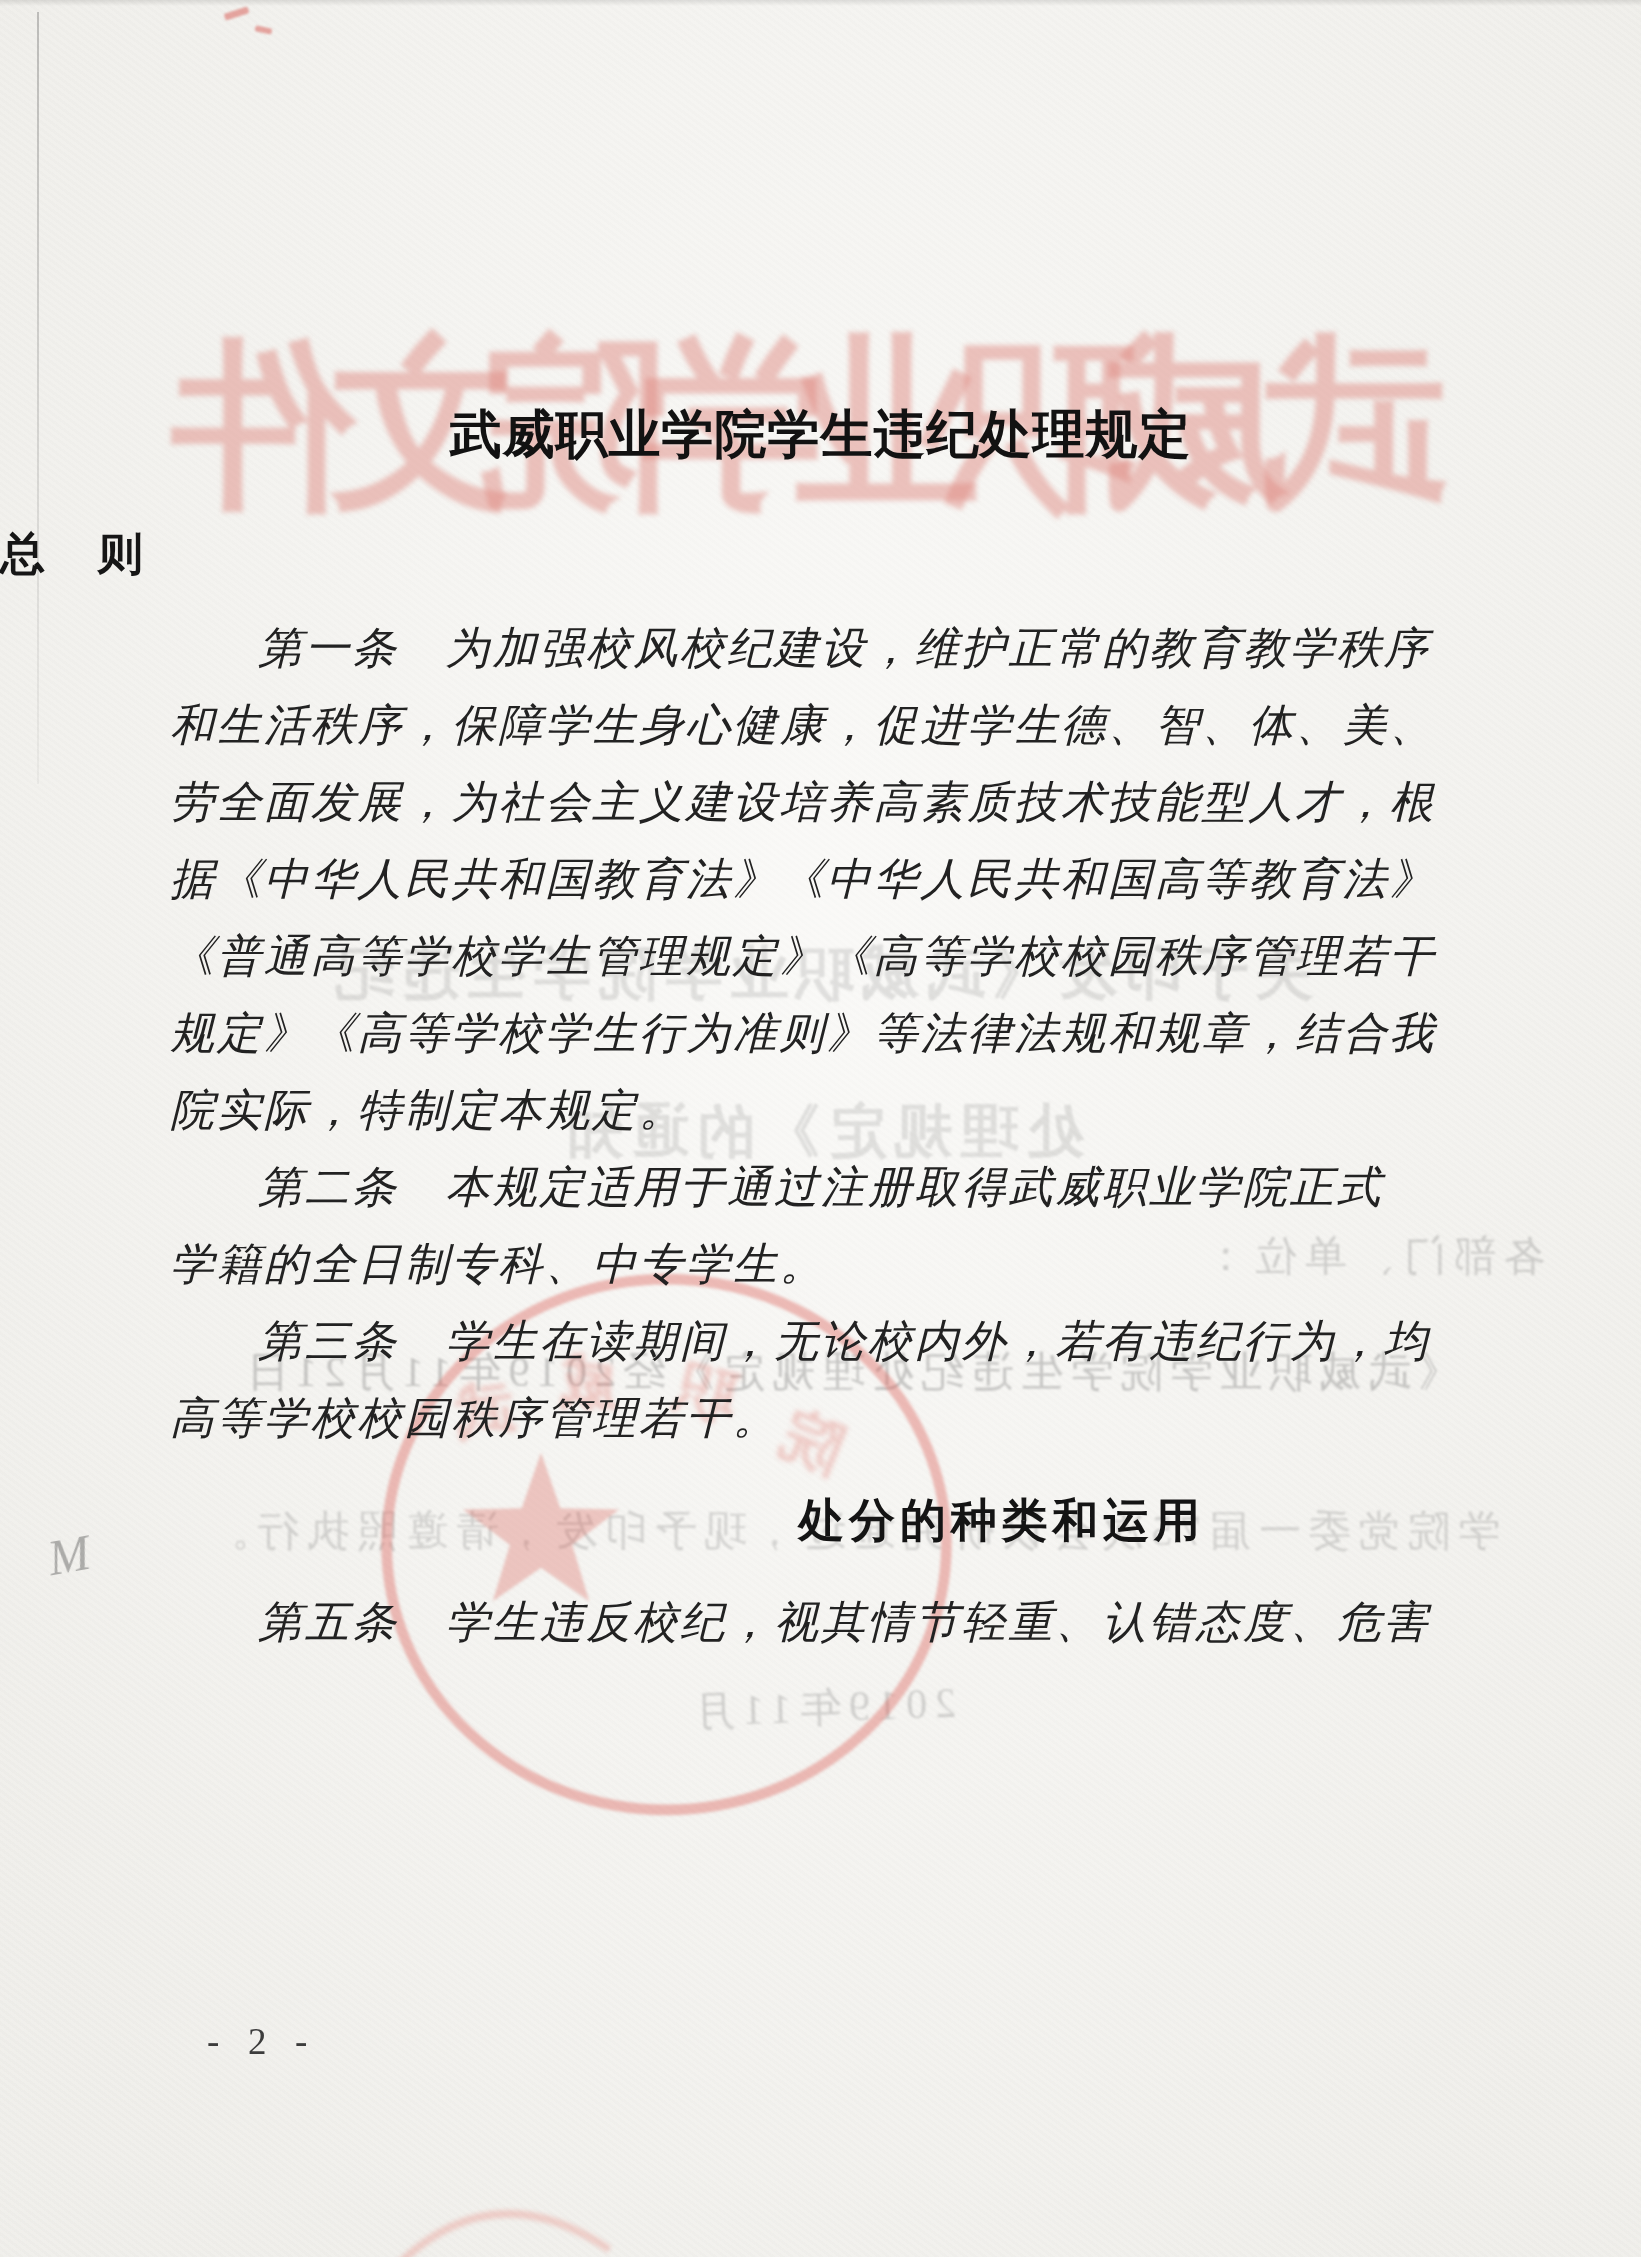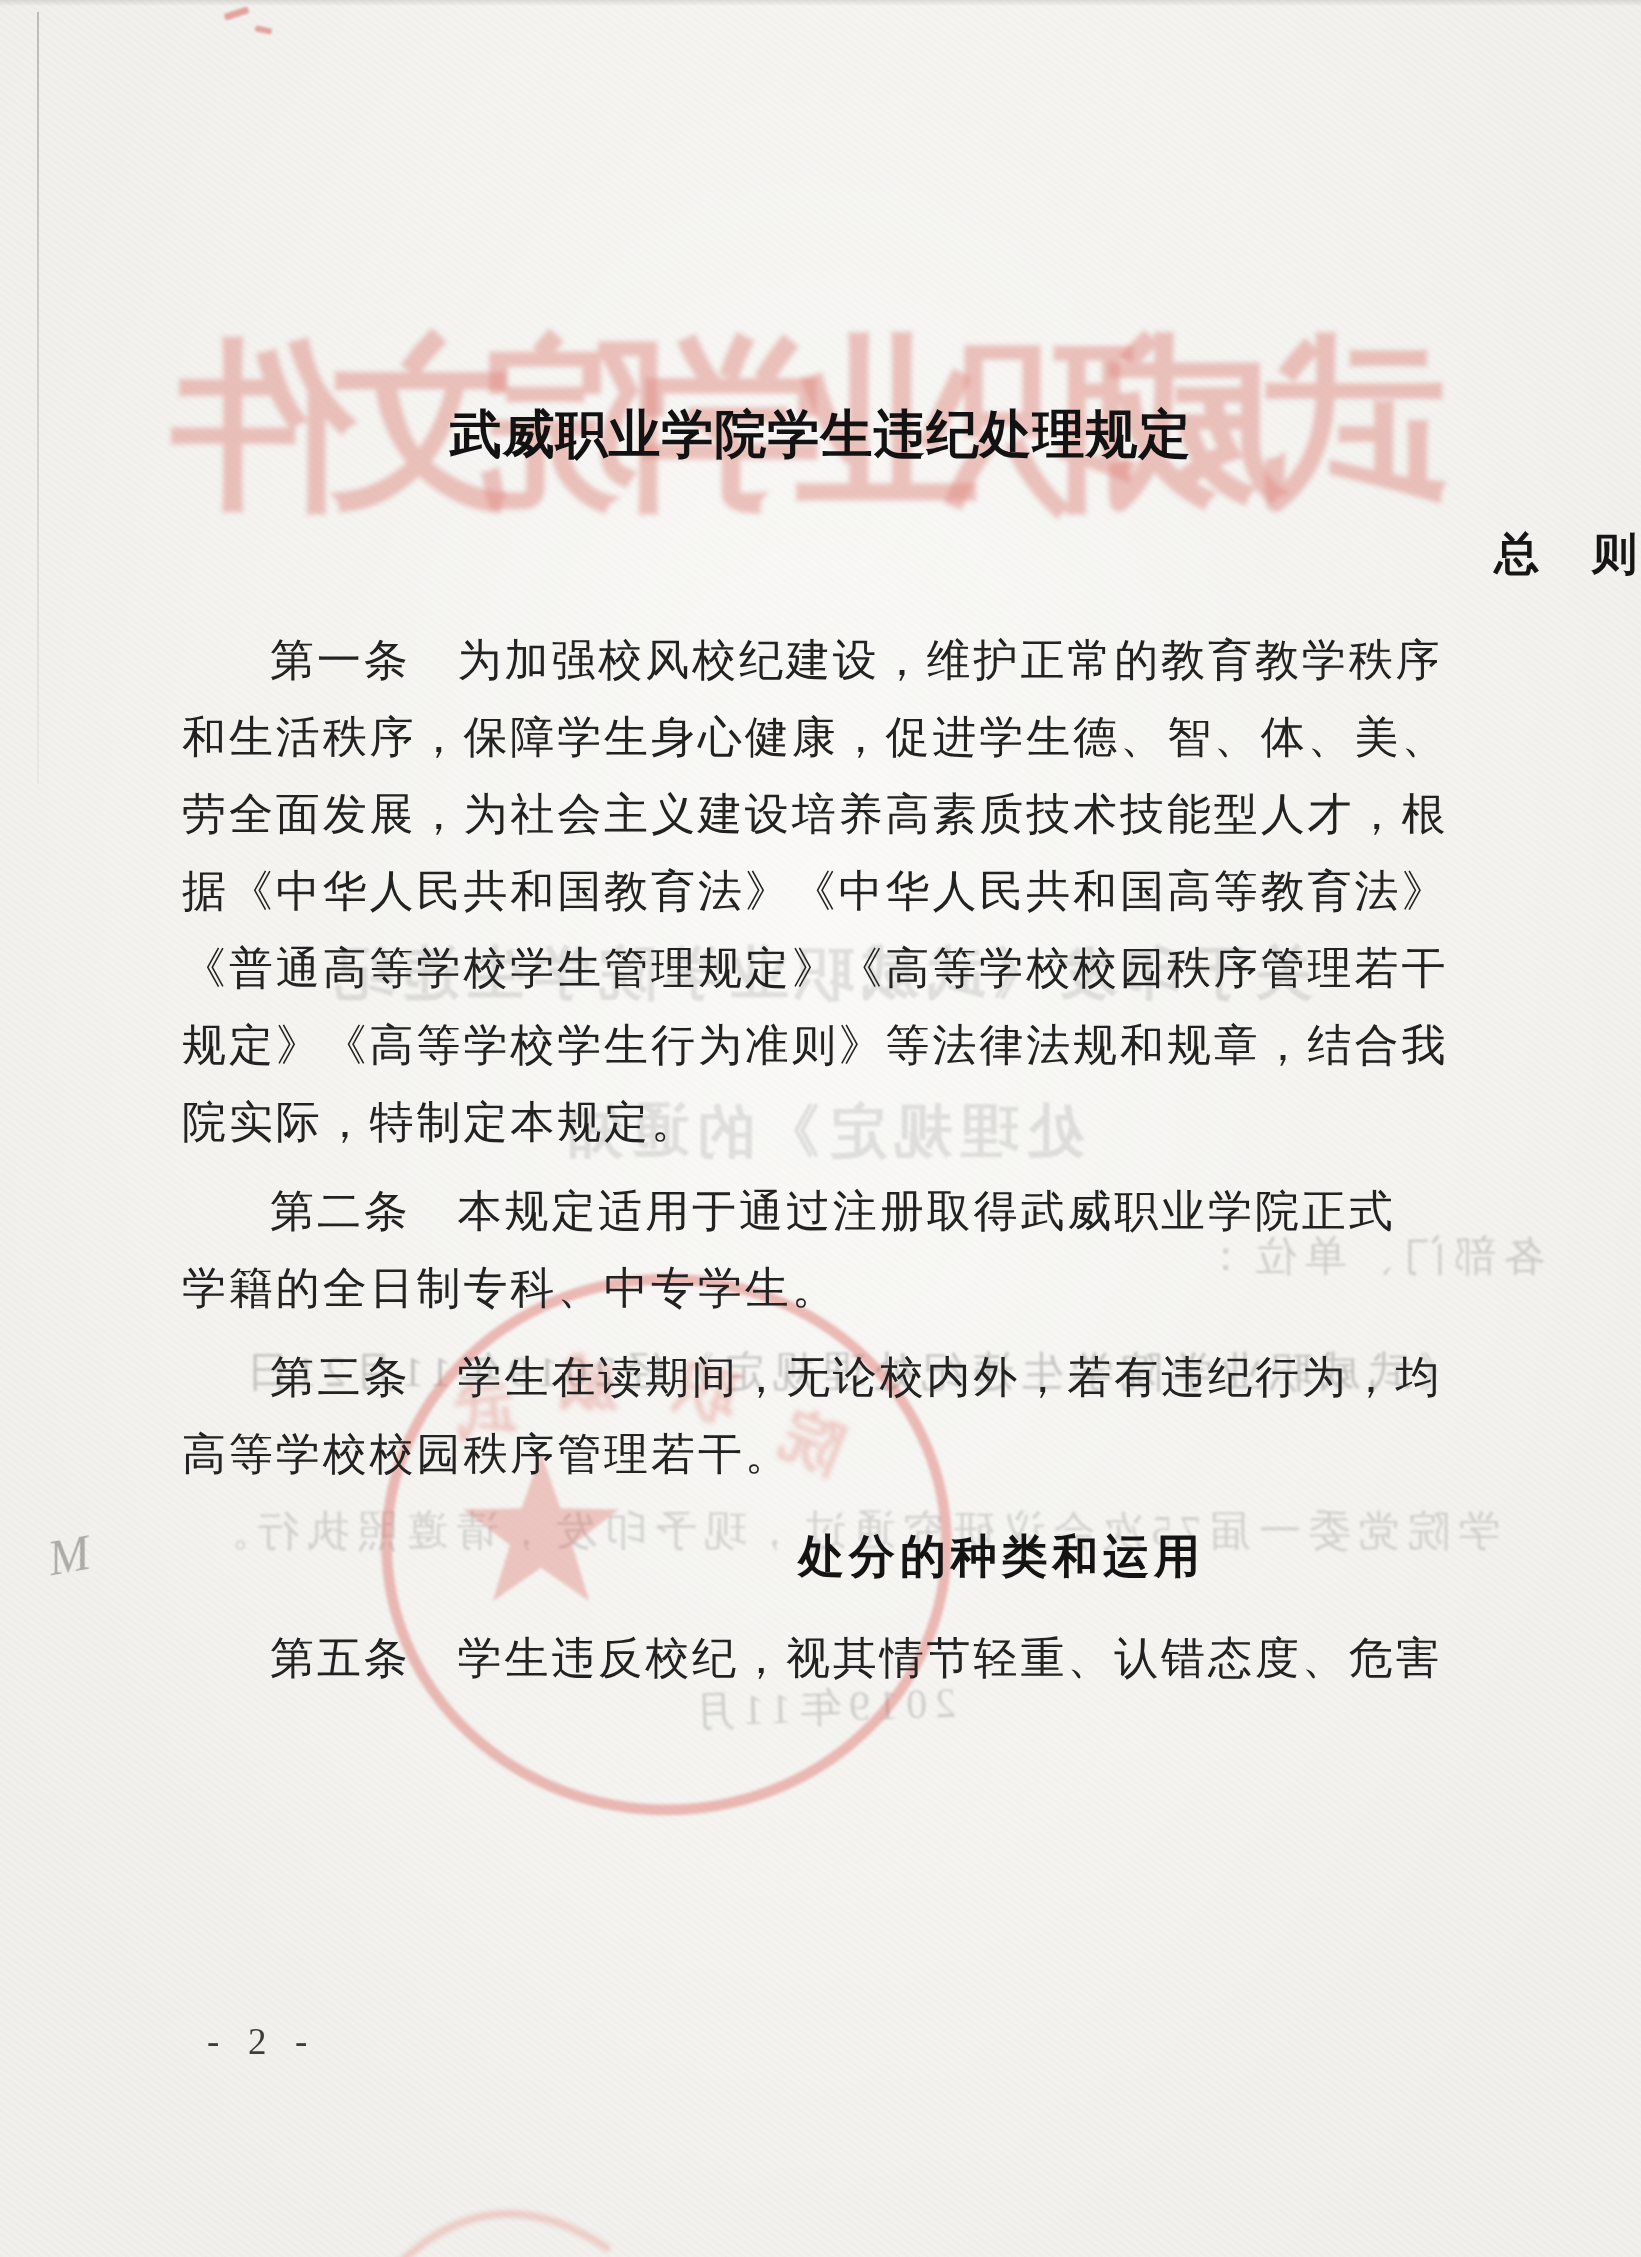--- a/index.html
+++ b/index.html
@@ -69,31 +69,31 @@
   
   .doc-title{
     position:absolute;left:0;top:388px;width:1641px;margin:0;
     text-align:center;
     font-family:"Liberation Sans","DejaVu Sans",sans-serif;
     font-weight:900;font-size:52px;line-height:93px;letter-spacing:1px;
     color:#121212;
   }
   .section-heading-1{
     position:absolute;left:0;top:513px;width:1641px;margin:0;
-    text-align:right;
+    text-align:left;
     font-family:"Liberation Sans","DejaVu Sans",sans-serif;
     font-weight:700;font-size:45px;line-height:81px;letter-spacing:3.9px;
     color:#161616;
   }
   .body-flow{
     position:absolute;left:170px;top:610px;width:1315px;
     font-size:44px;line-height:77px;letter-spacing:2.9px;
     color:#222;
   }
-  .body-flow p{margin:12px;white-space:pre-line;text-indent:2em;}
+  .body-flow p{margin:0;white-space:pre-line;text-indent:2em;font-style:italic;}
   .section-heading-2{
     position:relative;left:174px;margin:25px 0;
     text-align:center;
     font-family:"Liberation Sans","DejaVu Sans",sans-serif;
     font-weight:700;font-size:46px;line-height:77px;letter-spacing:4.8px;
     color:#141414;white-space:nowrap;
   }
   .page-number{
     position:absolute;left:207px;top:2020px;
     font-size:37px;letter-spacing:9.7px;color:#3c3c3c;

